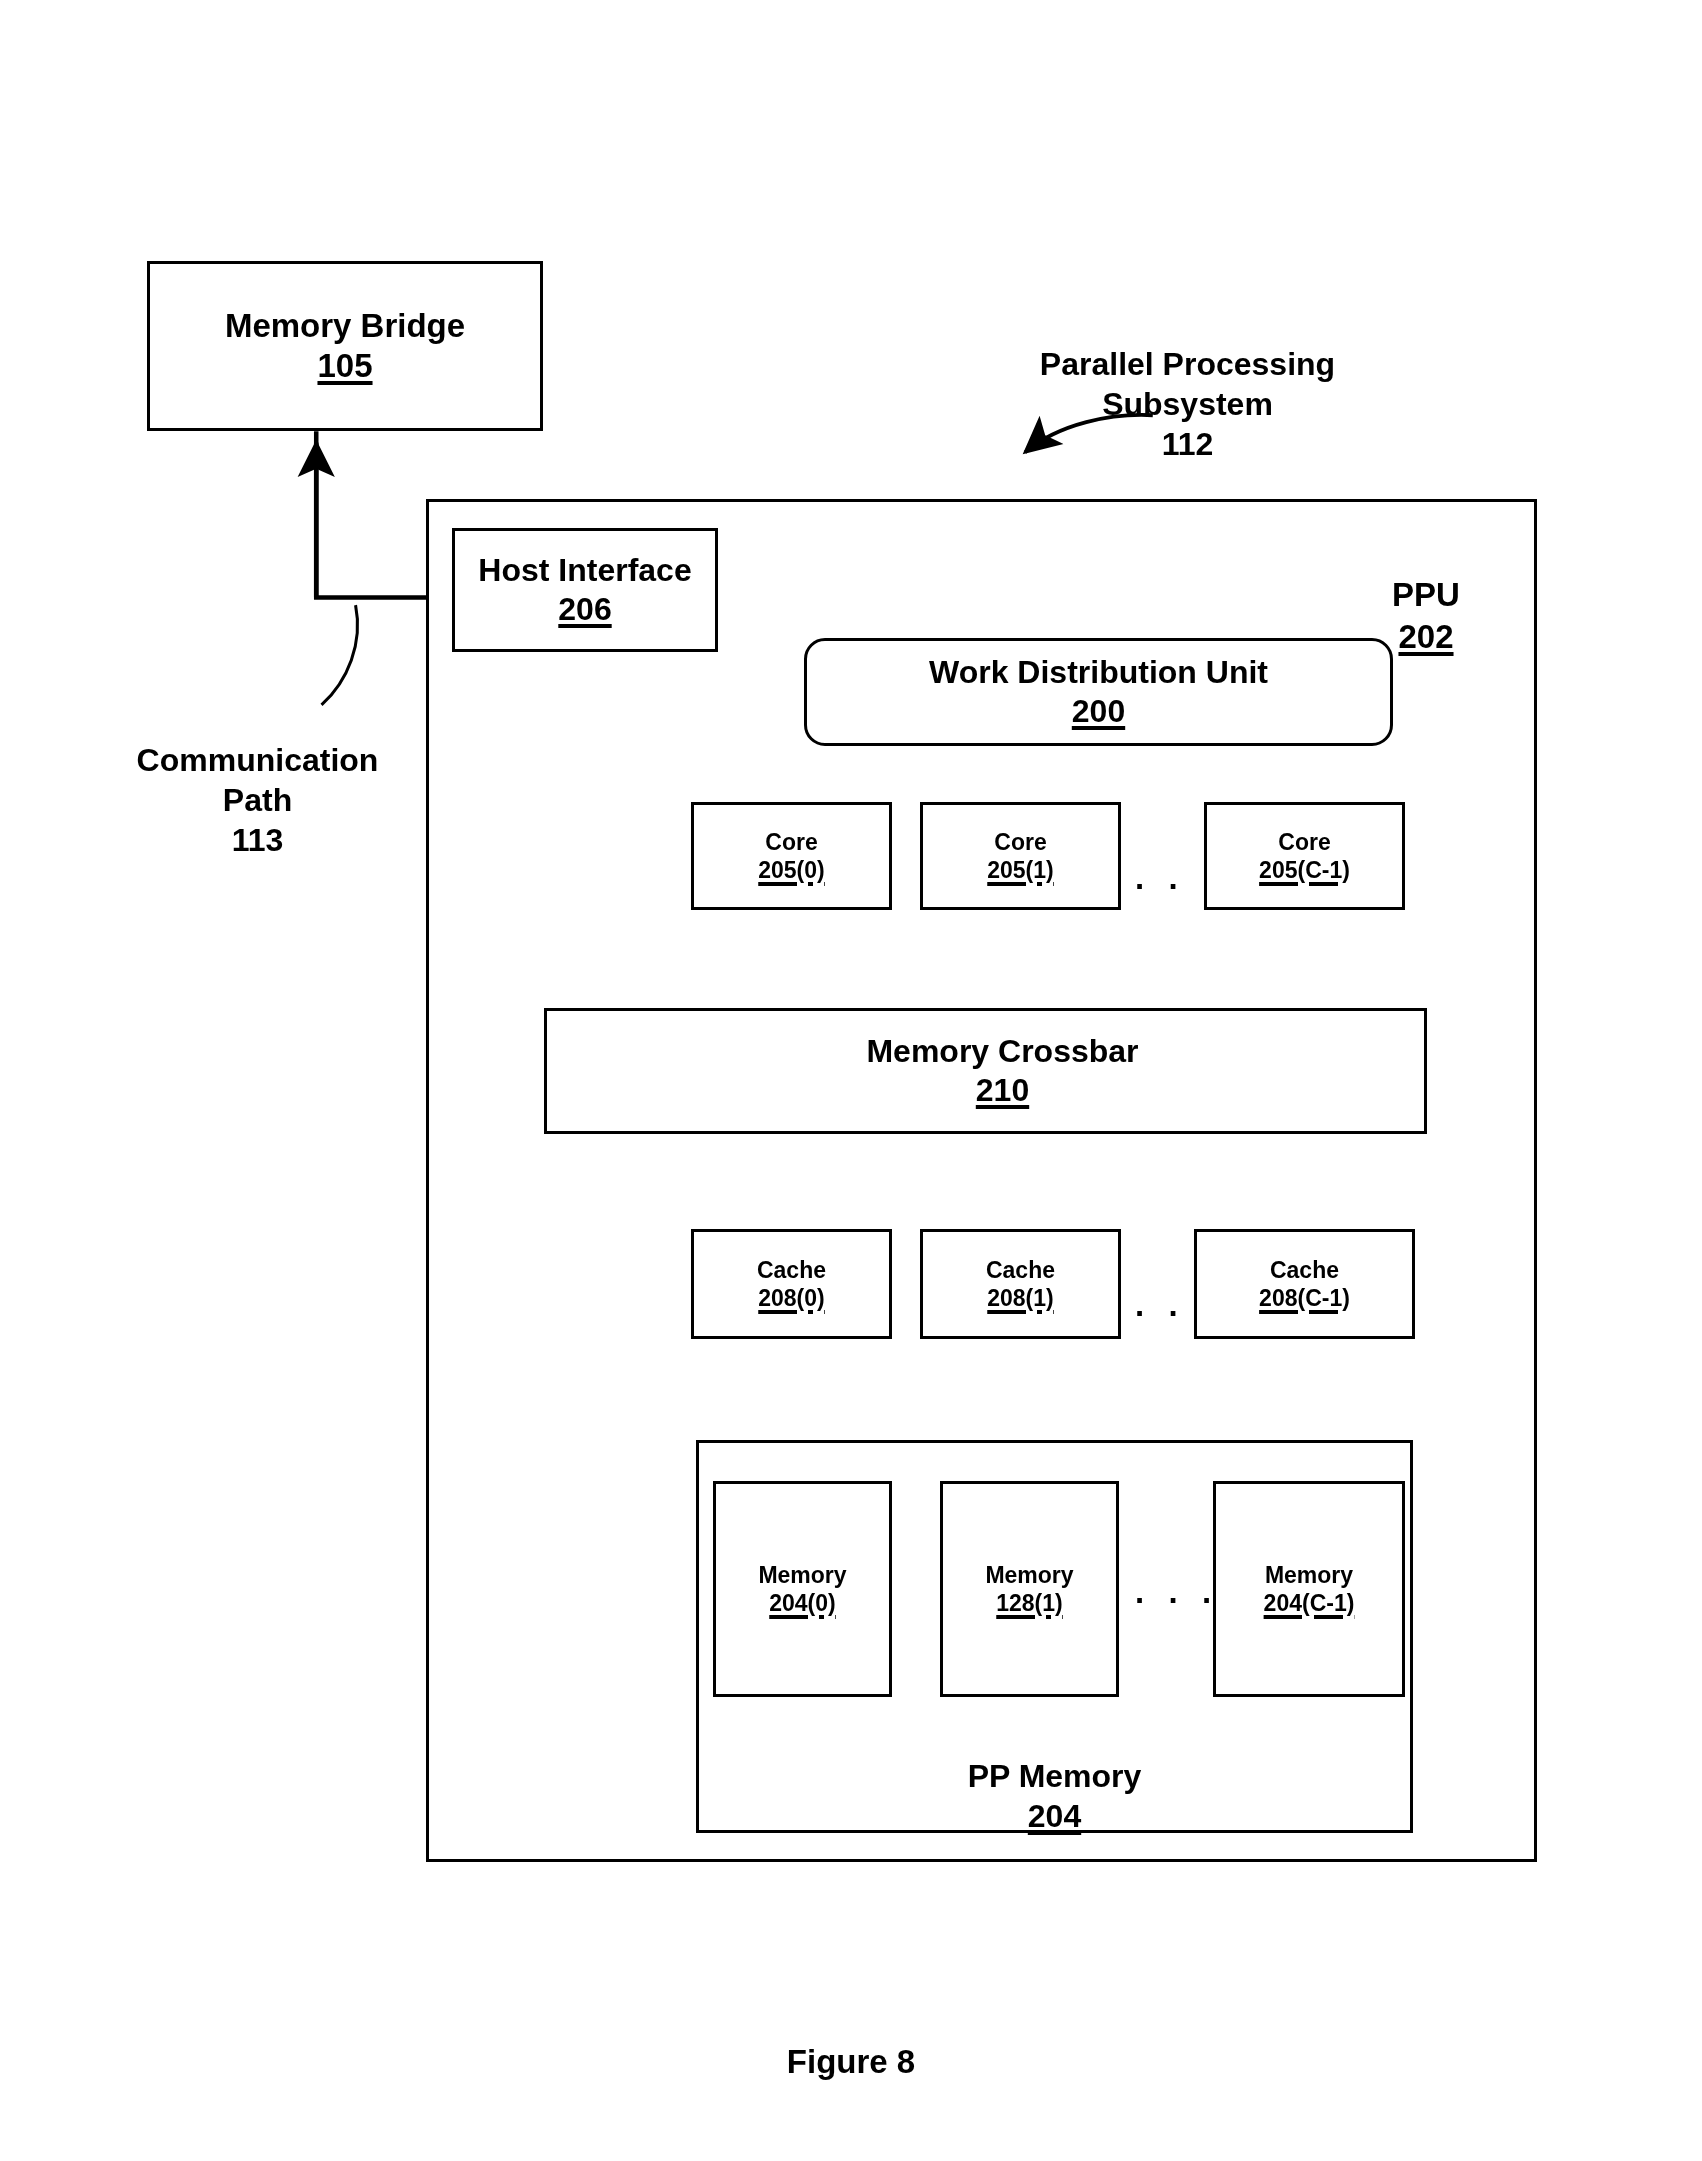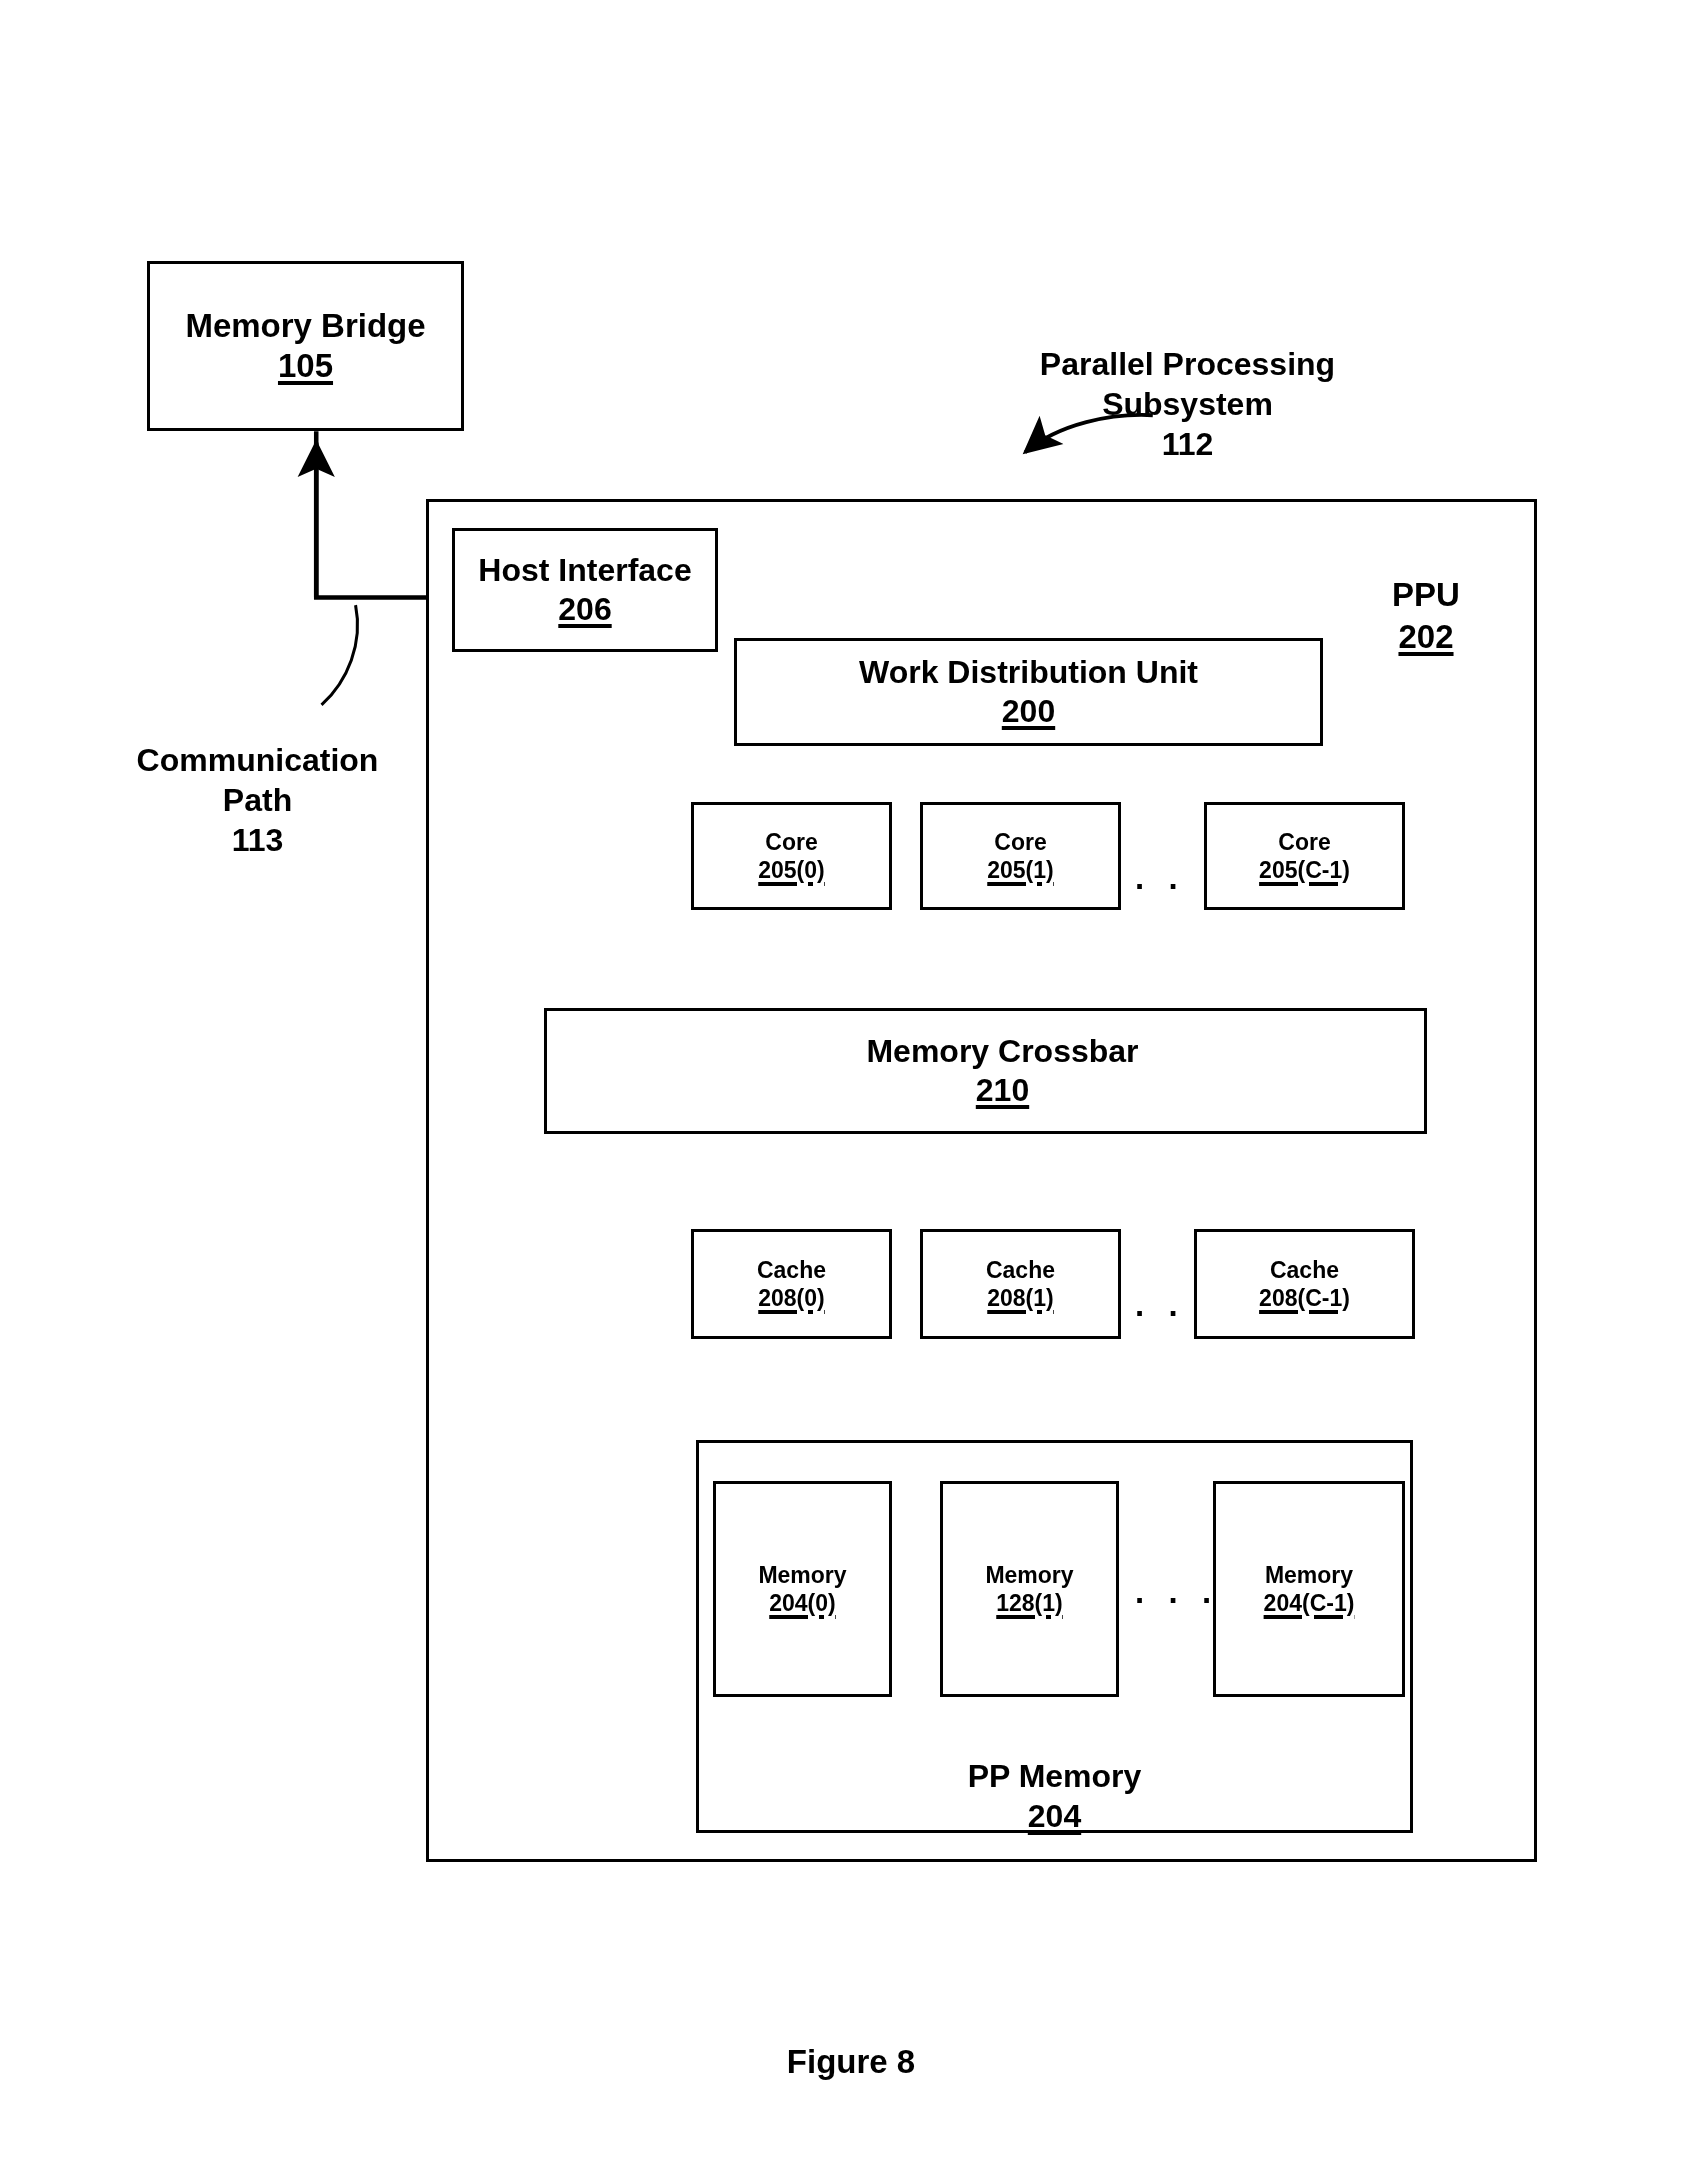--- a/index.html
+++ b/index.html
@@ -127,21 +127,21 @@
       <path d="M1714,1498 L1714,1624" fill="none" stroke="#000000" stroke-width="5" marker-start="url(#ah-thin)" marker-end="url(#ah-thin)"></path>
     </g>
 
     <g>
       <path d="M1046,1770 L1046,1958" fill="none" stroke="#000000" stroke-width="5" marker-start="url(#ah-thin)" marker-end="url(#ah-thin)"></path>
       <path d="M1349,1770 L1349,1958" fill="none" stroke="#000000" stroke-width="5" marker-start="url(#ah-thin)" marker-end="url(#ah-thin)"></path>
       <path d="M1714,1770 L1714,1958" fill="none" stroke="#000000" stroke-width="5" marker-start="url(#ah-thin)" marker-end="url(#ah-thin)"></path>
     </g>
   </svg>
 
-  <div class="box fs-44" style="left:147px; top:261px; width:317px; height:170px;">
+  <div class="box fs-44" style="left:147px; top:261px; width:396px; height:170px;">
     <span class="ln">Memory Bridge</span>
     <span class="ln num">105</span>
   </div>
 
   <div class="freetext fs-42" style="left:1006px; top:304px; width:363px;">
     <span class="ln">Parallel Processing</span>
     <span class="ln">Subsystem</span>
     <span class="ln">112</span>
   </div>
 
@@ -156,21 +156,21 @@
   <div class="freetext fs-44" style="left:1354px; top:533px; width:144px;">
     <span class="ln">PPU</span>
     <span class="ln num">202</span>
   </div>
 
   <div class="box fs-42" style="left:452px; top:528px; width:266px; height:124px;">
     <span class="ln">Host Interface</span>
     <span class="ln num">206</span>
   </div>
 
-  <div class="box fs-42" style="left:734px; top:638px; width:589px; height:108px;">
+  <div class="box fs-42" style="left:804px; top:638px; width:589px; height:108px;border-radius:21px;">
     <span class="ln">Work Distribution Unit</span>
     <span class="ln num">200</span>
   </div>
 
   <div class="box fs-40" style="left:691px; top:802px; width:201px; height:108px;">
     <span class="ln">Core</span>
     <span class="ln num">205(0)</span>
   </div>
   <div class="box fs-40" style="left:920px; top:802px; width:201px; height:108px;">
     <span class="ln">Core</span>

